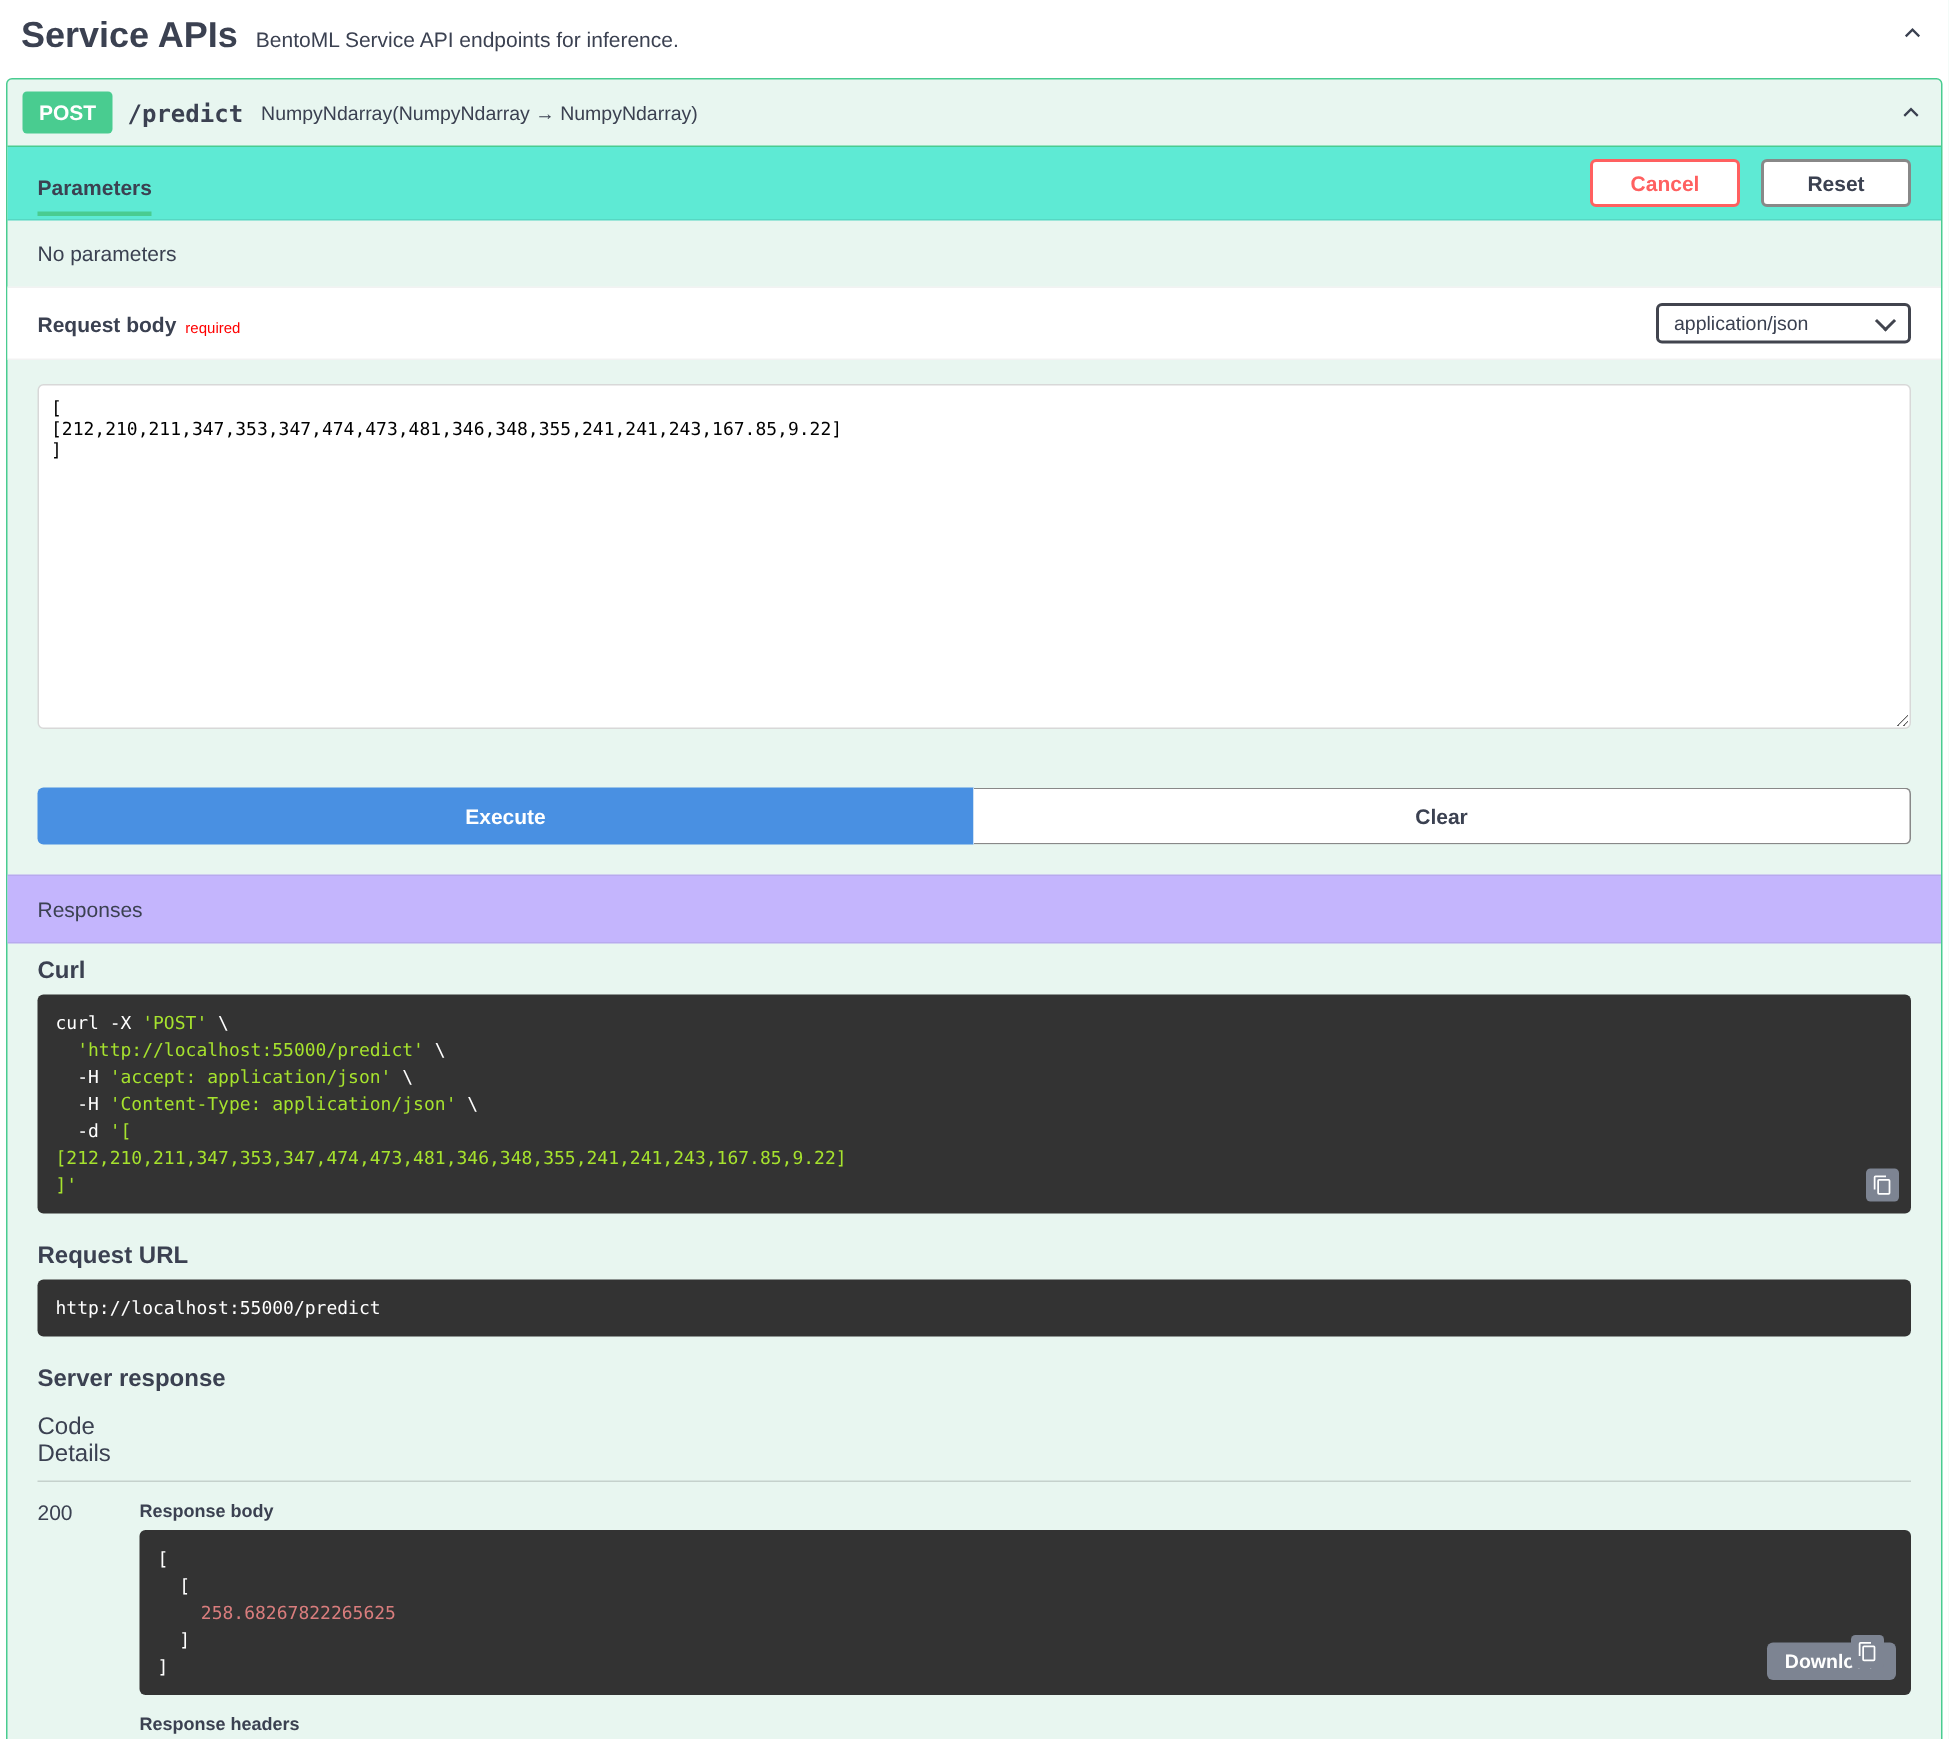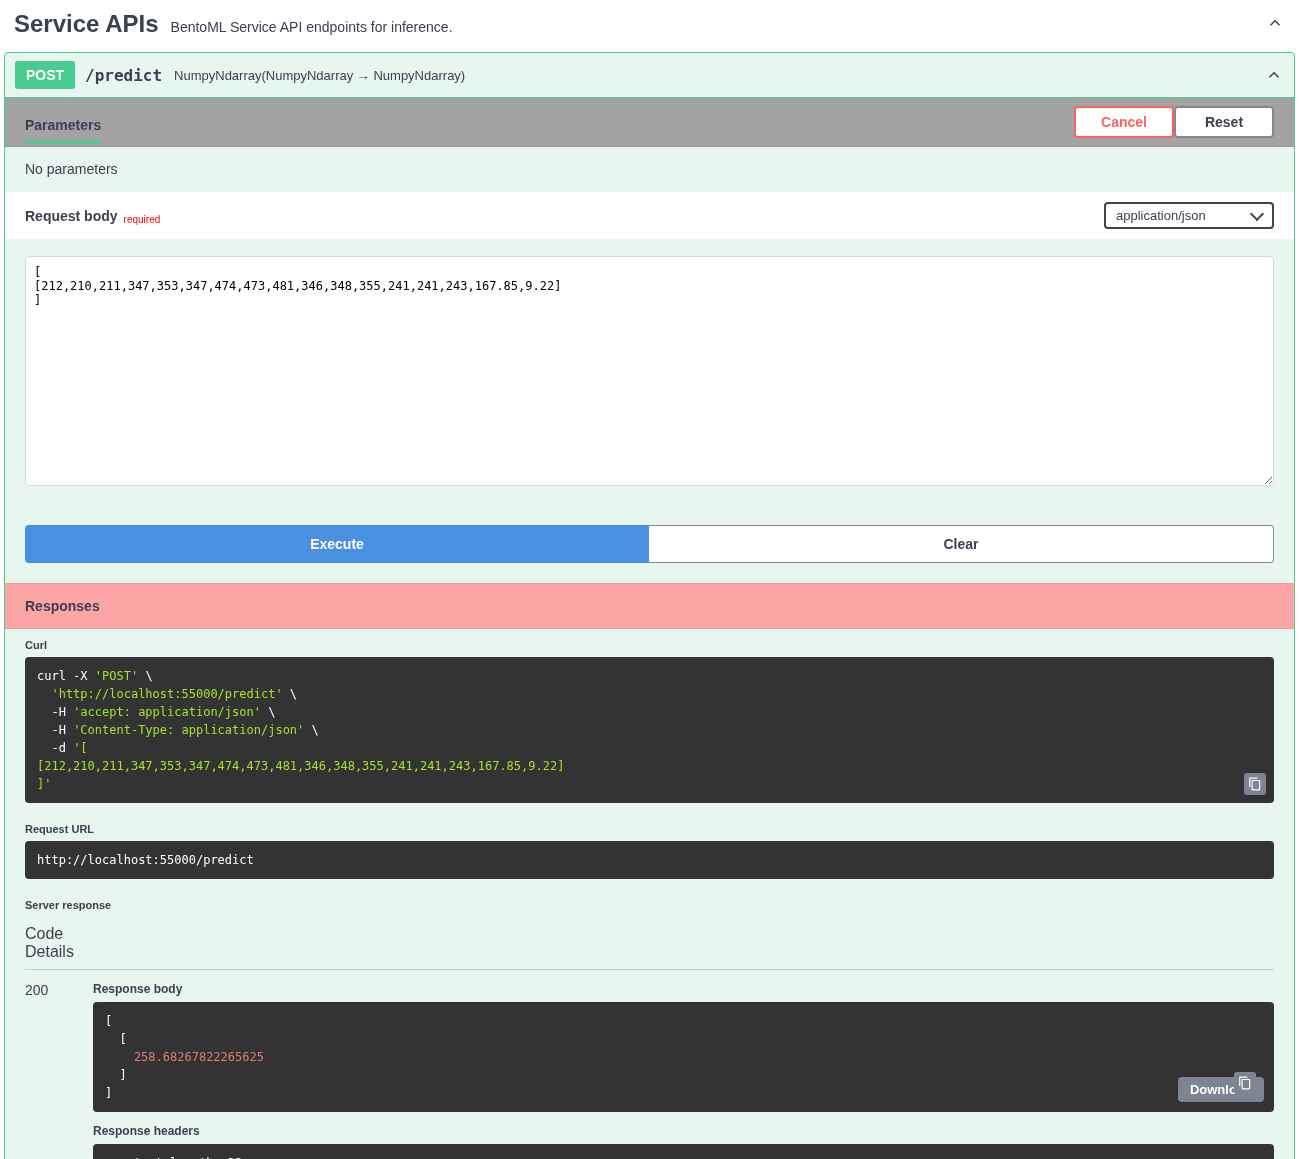--- a/index.html
+++ b/index.html
@@ -8,39 +8,39 @@
 .section-title { font-size: 24px; font-weight: 700; color: #3b4151; margin-right: 12px; }
 .section-desc { font-size: 14px; color: #3b4151; flex: 1; }
 .chevron { width: 20px; height: 20px; display: inline-flex; align-items: center; justify-content: center; }
 .chevron svg { width: 18px; height: 18px; stroke: #3b4151; stroke-width: 2; fill: none; }
 .opblock { margin: 4px; border: 1px solid #49cc90; border-radius: 4px; background: #e8f6f0; }
 .opblock-summary { display: flex; align-items: center; padding: 8px 10px; border-bottom: 1px solid #49cc90; cursor: pointer; }
 .method-badge { background: #49cc90; color: #fff; font-weight: 700; font-size: 14px; padding: 6px 1px; border-radius: 3px; margin-right: 10px; min-width: 60px; text-align: center; }
 .path { font-family: "SFMono-Regular", Consolas, monospace; font-weight: 600; font-size: 16px; color: #3b4151; margin-right: 12px; }
 .op-desc { font-size: 13px; color: #3b4151; flex: 1; }
 .opblock-body { }
-.tab-bar { display: flex; align-items: center; padding: 8px 20px 0 20px; background: #a3a3a3; border-bottom: 1px solid rgba(0,0,0,0.08); }
+.tab-bar { display: flex; align-items: center; padding: 8px 20px 0 20px; background: #5eead4; border-bottom: 1px solid rgba(0,0,0,0.08); }
 .tab { padding: 8px 0; margin-right: 20px; font-weight: 700; color: #3b4151; border-bottom: 3px solid #49cc90; }
-.tab-actions { margin-left: auto; display: flex; padding-bottom: 8px; border-radius: 19px; }
+.tab-actions { margin-left: auto; display: flex; gap: 14px; padding-bottom: 8px; border-radius: 19px; }
 .btn { border: 2px solid #888; background: #fff; color: #3b4151; padding: 6px 24px; border-radius: 4px; font-weight: 700; font-size: 14px; cursor: pointer; min-width: 100px; }
 .btn-cancel { border-color: #ff6060; color: #ff6060; }
 .no-params { padding: 14px 20px; color: #3b4151; }
 .req-body-row { display: flex; align-items: center; padding: 10px 20px; background: #fff; border-top: 1px solid rgba(0,0,0,0.05); border-bottom: 1px solid rgba(0,0,0,0.05);}
 .req-label { font-weight: 700; }
 .req-required { color: #ff0000; font-size: 10px; margin-left: 6px; position: relative; top: -4px; margin-top: 15px; }
 .content-select { margin-left: auto; }
 .select-wrap { border: 2px solid #41444e; border-radius: 4px; padding: 4px 28px 4px 10px; font-weight: 400; font-size: 13px; position: relative; background: #fff; min-width: 170px; }
 .select-wrap::after { content: ""; position: absolute; right: 10px; top: 50%; width: 8px; height: 8px; border-right: 2px solid #41444e; border-bottom: 2px solid #41444e; transform: translateY(-70%) rotate(45deg); }
 .body-area { padding: 16px 20px; }
 .body-textarea { width: 100%; min-height: 230px; border: 1px solid #d8d8d8; border-radius: 4px; padding: 8px; font-family: "SFMono-Regular", Consolas, monospace; font-size: 12px; resize: both; }
 .exec-row { display: flex; padding: 20px; gap: 0; }
 .exec-btn { flex: 1; background: #4990e2; color: #fff; border: none; padding: 10px; font-weight: 700; font-size: 14px; border-radius: 4px 0 0 4px; cursor: pointer; }
 .clear-btn { flex: 1; background: #fff; color: #3b4151; border: 1px solid #888; border-left: none; padding: 10px; font-weight: 700; font-size: 14px; border-radius: 0 4px 4px 0; cursor: pointer; }
-.responses-hdr { padding: 14px 20px; font-weight: 700; background: #fca5a5; border-top: 1px solid rgba(0,0,0,0.06); border-bottom: 1px solid rgba(0,0,0,0.06);}
-.sub-label { font-size: 11px; font-weight: 700; padding: 10px 20px 6px; }
+.responses-hdr { padding: 14px 20px; font-weight: 400; background: #c4b5fd; border-top: 1px solid rgba(0,0,0,0.06); border-bottom: 1px solid rgba(0,0,0,0.06);}
+.sub-label { font-size: 16px; font-weight: 700; padding: 10px 20px 6px; }
 .code-block { margin: 0 20px 10px; background: #333333; border-radius: 4px; padding: 10px 12px; color: #fff; font-family: "SFMono-Regular", Consolas, monospace; font-size: 12px; position: relative; white-space: pre; overflow-x: auto; line-height: 1.5; }
 .curl-green { color: #a6e22e; }
 .curl-white { color: #fff; }
 .copy-icon { position: absolute; right: 8px; bottom: 8px; width: 22px; height: 22px; background: #7d8492; border-radius: 3px; display: flex; align-items: center; justify-content: center; cursor: pointer; }
 .copy-icon svg { width: 14px; height: 14px; fill: #fff; }
 .resp-table { padding: 0 20px 20px; }
 .resp-head { display: flex; border-bottom: 1px solid rgba(0,0,0,0.15); padding: 8px 0; font-size: 16px; font-weight: 400; flex-direction: column; }
 .resp-code-col { width: 68px; }
 .resp-row { display: flex; padding-top: 12px; }
 .resp-code { width: 68px; font-size: 14px; }

